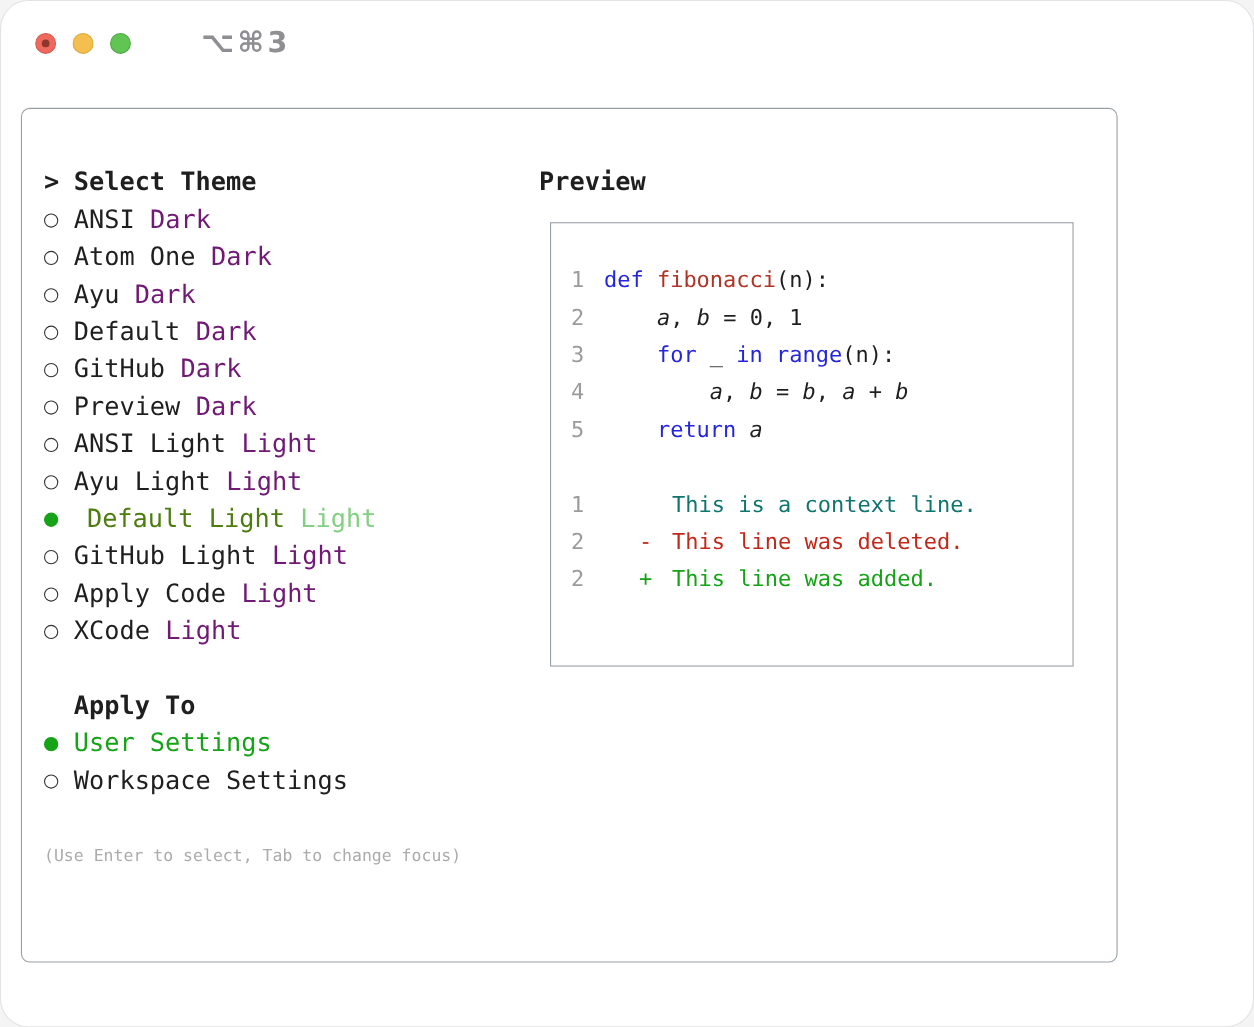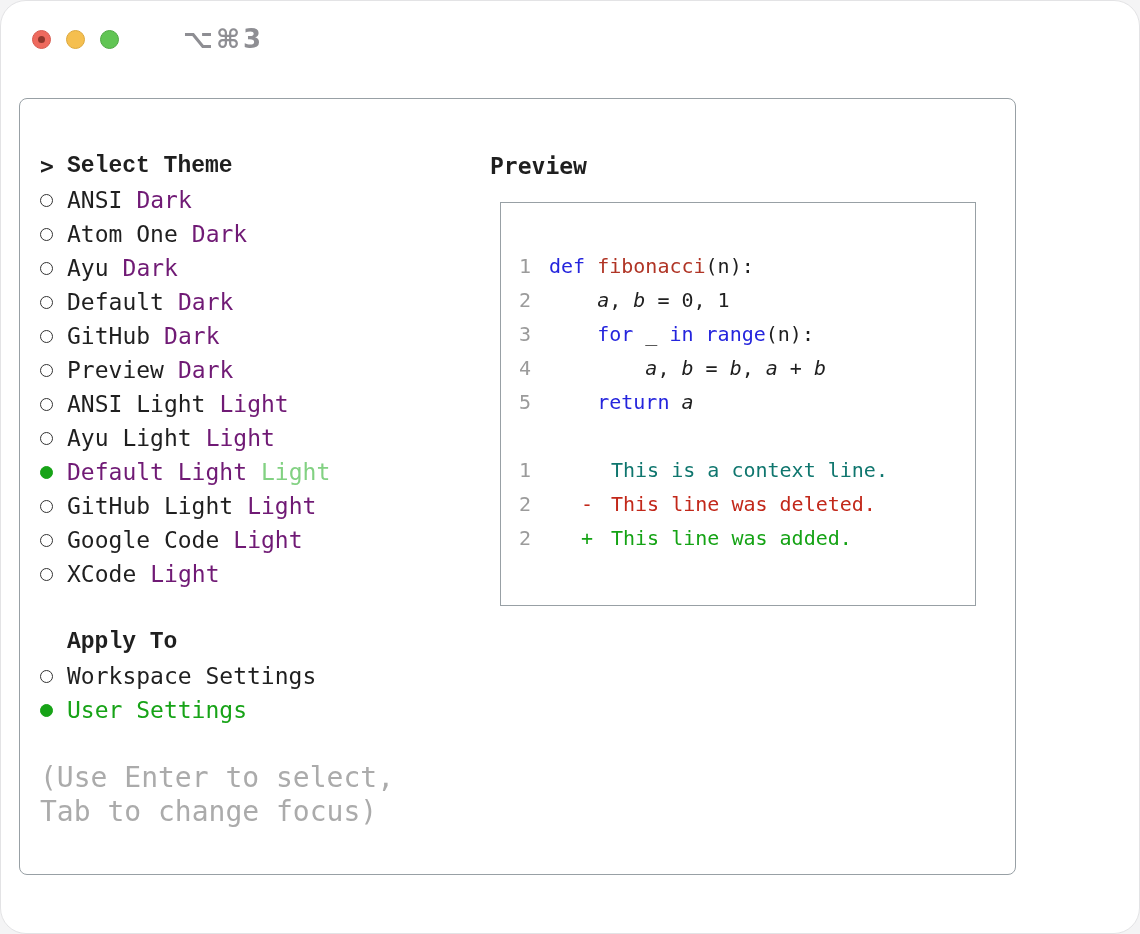--- a/index.html
+++ b/index.html
@@ -32,32 +32,32 @@
     border:1.5px solid #98a0a5; border-radius:8px; background:#fff;
   }
   
   .left-col { position:absolute; left:20px; top:50px; font-size:23px; color:#1f1f1f; }
   .row { display:flex; align-items:center; height:34px; white-space:pre; }
   .blank { height:34px; }
   .prompt { width:27px; font-weight:bold; color:#1f1f1f; }
   .bullet { width:27px; display:flex; align-items:center; }
   .circle { width:13px; height:13px; border-radius:50%; border:1.5px solid #333333; background:transparent; }
   .circle.filled { background:#17a317; border-color:#17a317; }
-  .title { font-weight:bold;font-family:Liberation Mono, monospace; }
-  .tname.sel { color:#701a75; }
+  .title { font-weight:bold; }
+  .tname.sel { color:#4d7c0f;margin-left:12px; }
   .tvar { color:#701a75; margin-left:14px; }
   .tvar.selvar { color:#82d182; }
   .opt-label.sel { color:#17a317; }
-  .hint { color:#ababab; font-size:28px; line-height:34px; width:416px; margin-top:0; }
+  .hint { color:#ababab; font-size:15px; line-height:34px; width:416px; margin-top:0; }
   
   .right-col { position:absolute; left:470px; top:50px; }
   .preview-title { font-weight:bold; font-size:23px; color:#1f1f1f; height:34px; line-height:34px; }
   .preview-box {
     margin-left:10px; margin-top:19px; width:476px; height:404px;
-    border:1.5px solid #98a0a5; padding:46px 0 0 18px; font-size:20px; color:#1f1f1f;
+    border:1.5px solid #98a0a5; padding:34px 0 0 18px; font-size:20px; color:#1f1f1f;
     background:#fff;
   }
   .pline { height:34px; line-height:34px; white-space:pre; }
   .pline .ln { display:inline-block; width:24px; margin-right:6px; color:#9b9b9b; }
   .tok.kw { color:#2525dd; }
   .tok.fn { color:#b03425; }
   .tok.pl { color:#1f1f1f; }
   .tok.var { font-style:italic; color:#1f1f1f; }
   .dmark { display:inline-block; width:30px; margin-left:32px; }
   .dline.context .dmark, .dline.context .dtext { color:#0f766e; }
@@ -88,34 +88,34 @@
           <div class="row theme-row"><span class="bullet"><span class="circle"></span></span><span class="tname">ANSI</span><span class="tvar">Dark</span></div>
           <div class="row theme-row"><span class="bullet"><span class="circle"></span></span><span class="tname">Atom One</span><span class="tvar">Dark</span></div>
           <div class="row theme-row"><span class="bullet"><span class="circle"></span></span><span class="tname">Ayu</span><span class="tvar">Dark</span></div>
           <div class="row theme-row"><span class="bullet"><span class="circle"></span></span><span class="tname">Default</span><span class="tvar">Dark</span></div>
           <div class="row theme-row"><span class="bullet"><span class="circle"></span></span><span class="tname">GitHub</span><span class="tvar">Dark</span></div>
           <div class="row theme-row"><span class="bullet"><span class="circle"></span></span><span class="tname">Preview</span><span class="tvar">Dark</span></div>
           <div class="row theme-row"><span class="bullet"><span class="circle"></span></span><span class="tname">ANSI Light</span><span class="tvar">Light</span></div>
           <div class="row theme-row"><span class="bullet"><span class="circle"></span></span><span class="tname">Ayu Light</span><span class="tvar">Light</span></div>
           <div class="row theme-row"><span class="bullet"><span class="circle filled"></span></span><span class="tname sel">Default Light</span><span class="tvar selvar">Light</span></div>
           <div class="row theme-row"><span class="bullet"><span class="circle"></span></span><span class="tname">GitHub Light</span><span class="tvar">Light</span></div>
-          <div class="row theme-row"><span class="bullet"><span class="circle"></span></span><span class="tname">Google Code</span><span class="tvar">Light</span></div>
+          <div class="row theme-row"><span class="bullet"><span class="circle"></span></span><span class="tname">Apply Code</span><span class="tvar">Light</span></div>
           <div class="row theme-row"><span class="bullet"><span class="circle"></span></span><span class="tname">XCode</span><span class="tvar">Light</span></div>
         </div>
 
       <div class="blank"></div>
 
       <div class="row">
         <span class="bullet"></span>
         <span class="title">Apply To</span>
       </div>
 
       <div id="apply-list">
+          <div class="row apply-row"><span class="bullet"><span class="circle filled"></span></span><span class="opt-label sel">User Settings</span></div>
           <div class="row apply-row"><span class="bullet"><span class="circle"></span></span><span class="opt-label">Workspace Settings</span></div>
-          <div class="row apply-row"><span class="bullet"><span class="circle filled"></span></span><span class="opt-label sel">User Settings</span></div>
         </div>
 
       <div class="blank"></div>
 
       <div class="hint">(Use Enter to select, Tab to change focus)</div>
     </div>
 
     <div class="right-col">
       <div class="preview-title">Preview</div>
       <div class="preview-box" id="preview-box">

